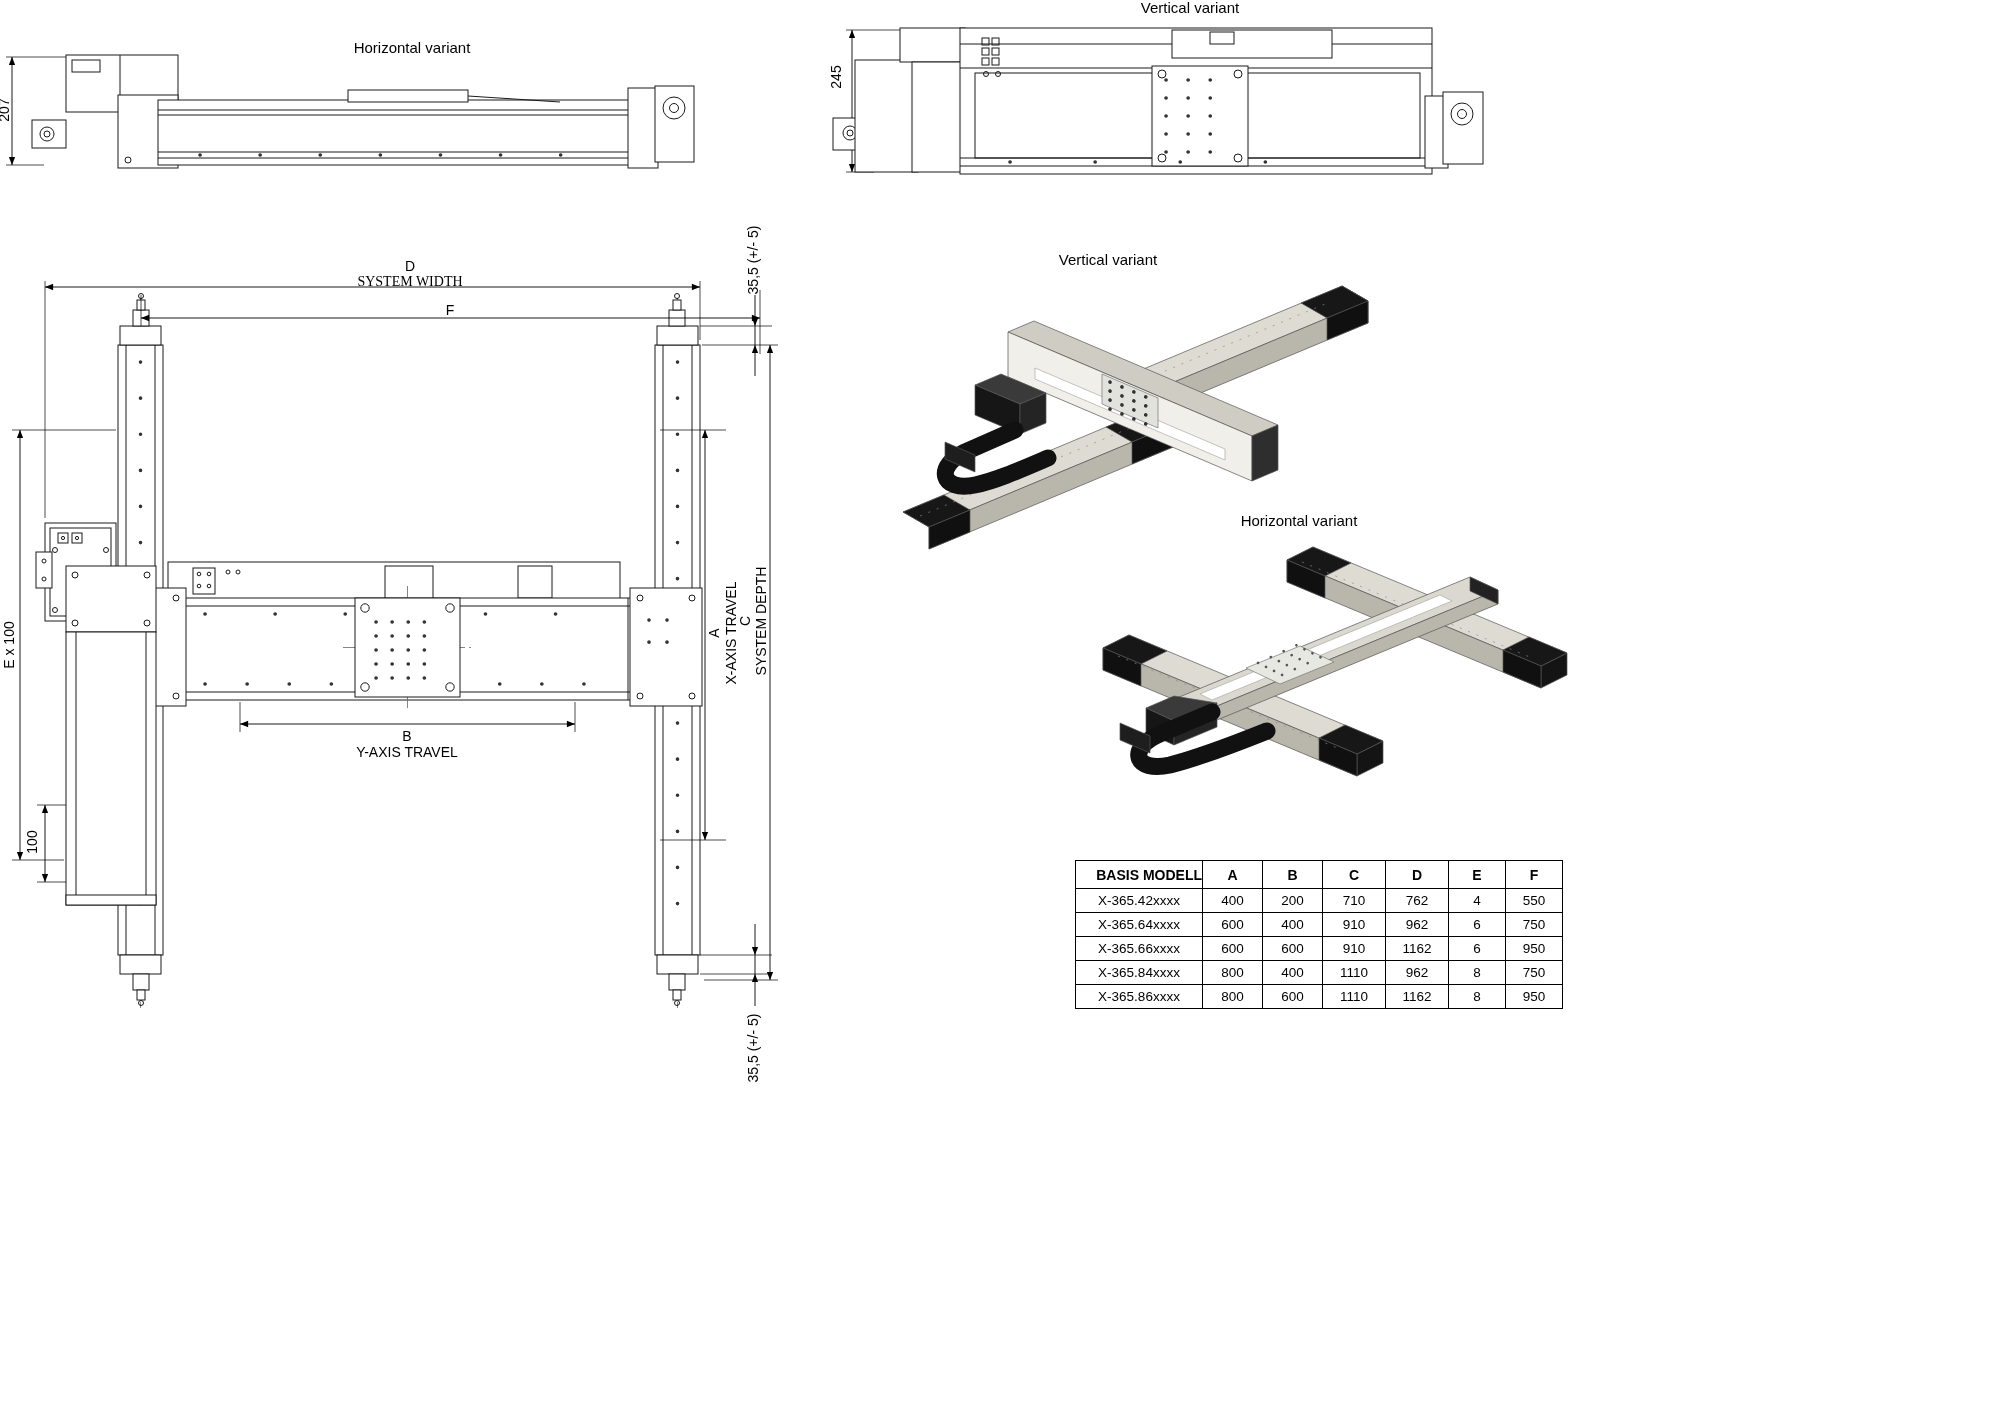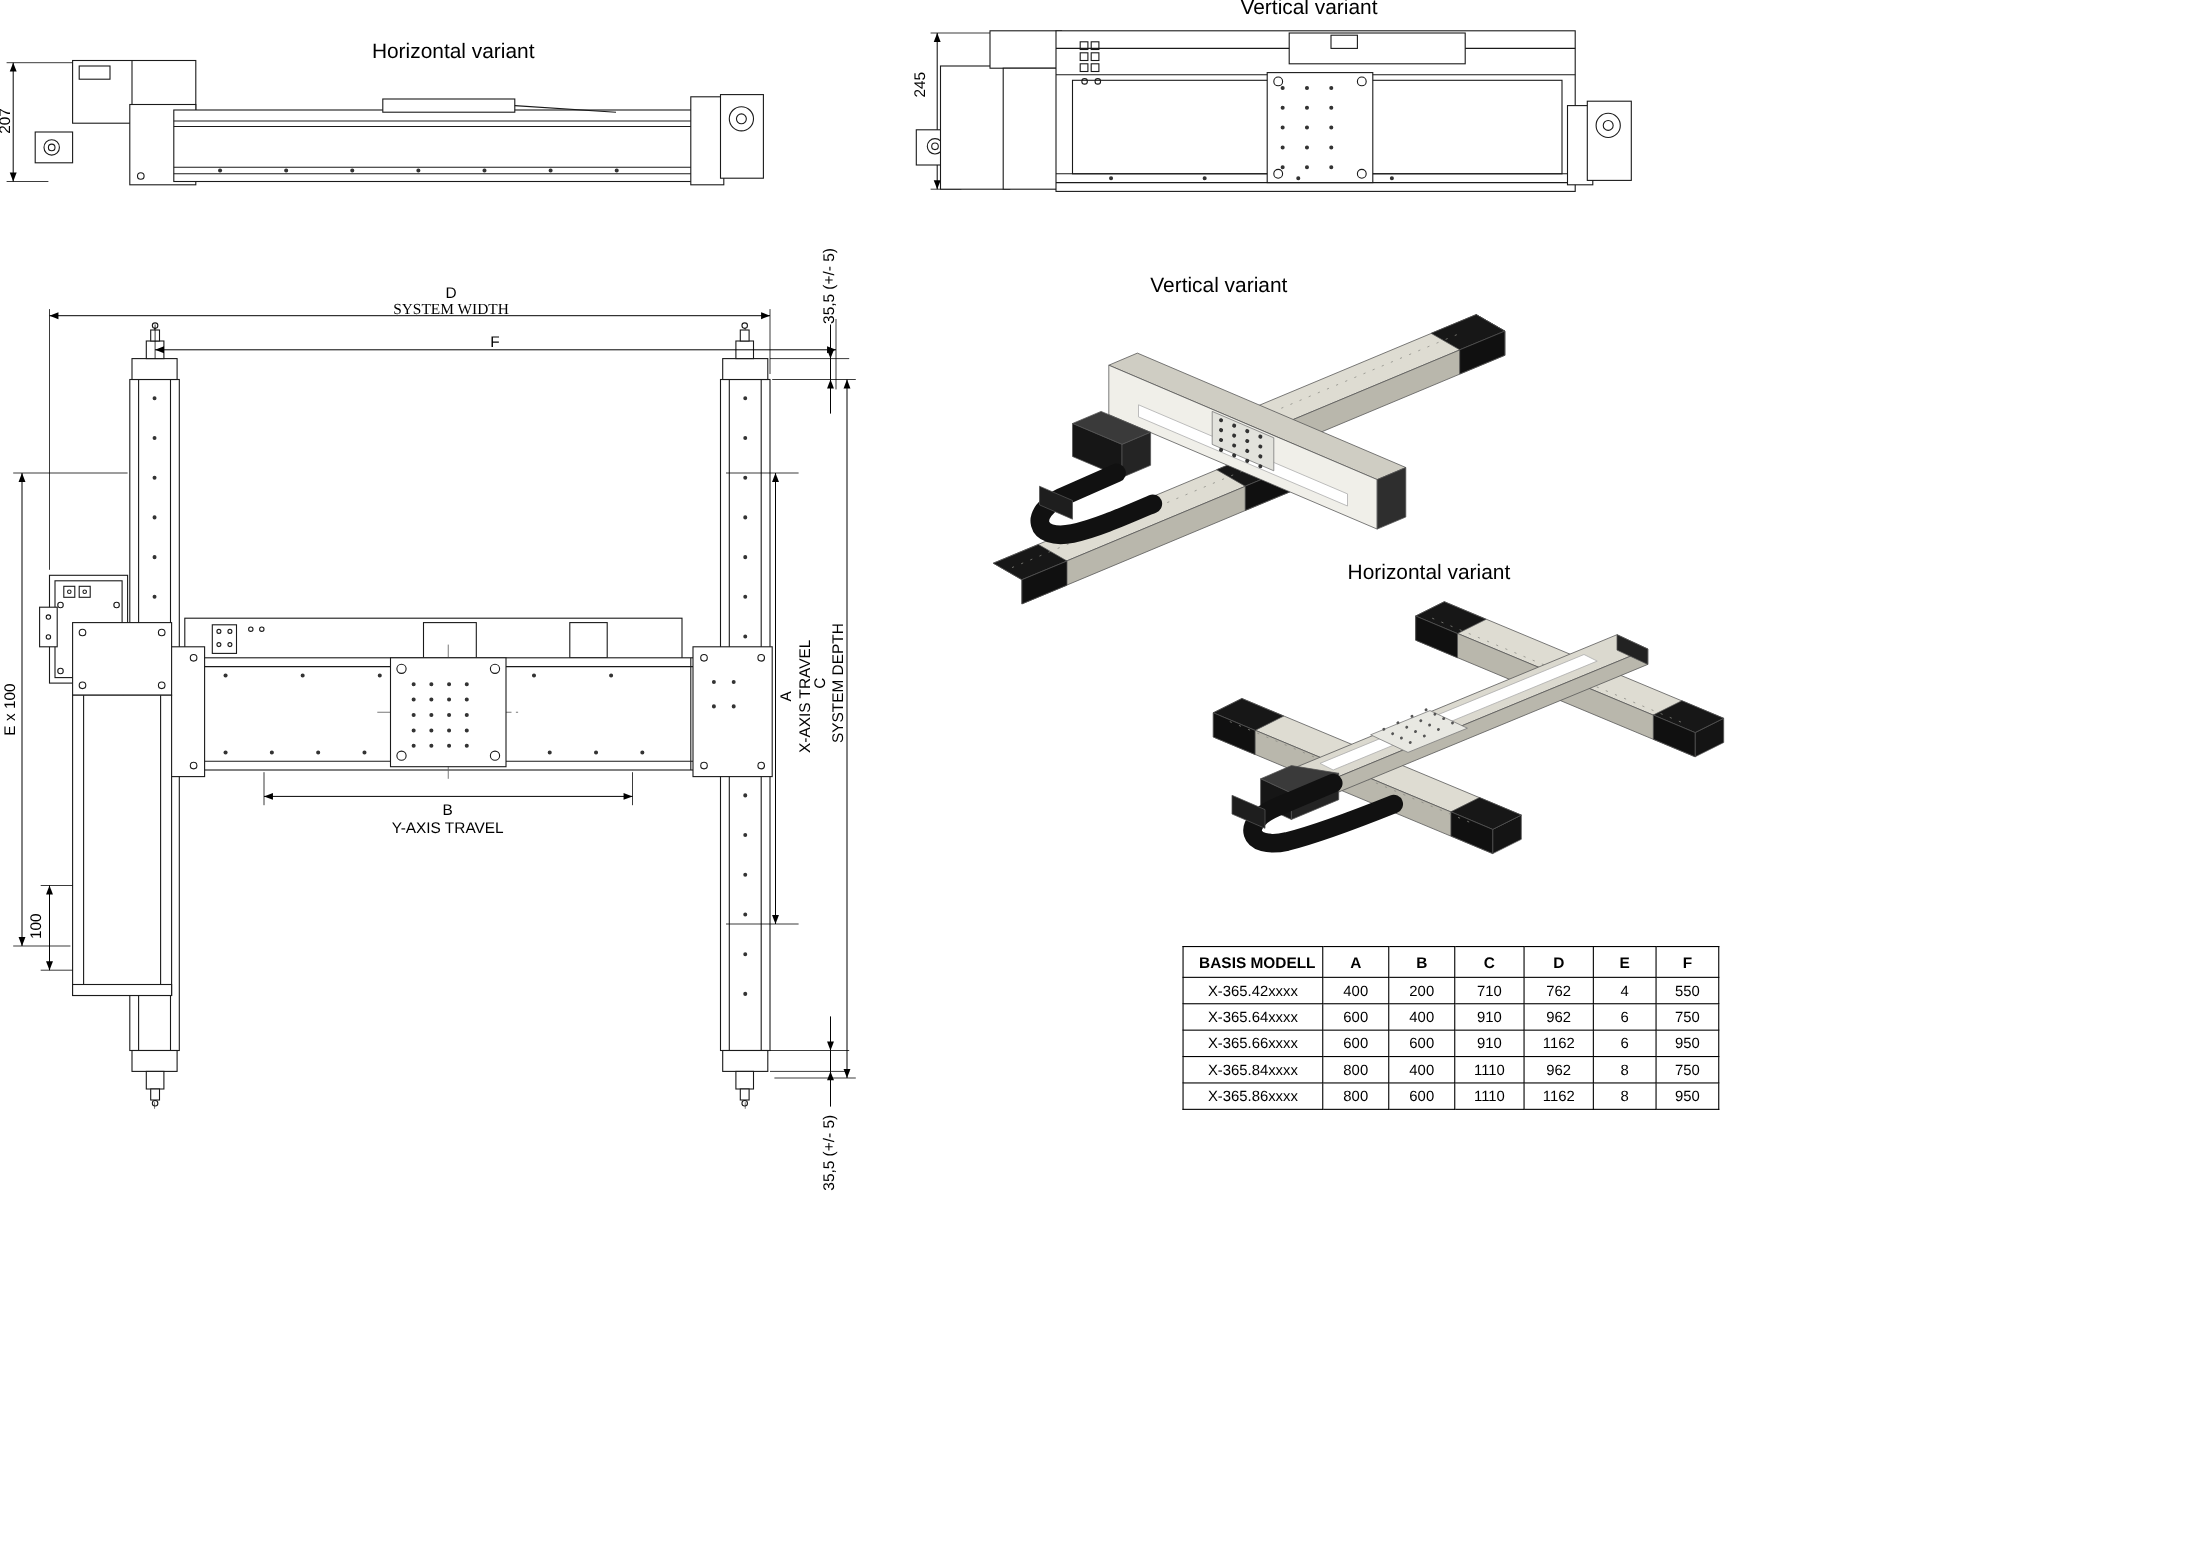--- a/index.html
+++ b/index.html
@@ -5,34 +5,34 @@
   html,body { margin:0; padding:0; background:#fff; }
   .canvas {
     position:relative; width:2000px; height:1402px; background:#ffffff;
     font-family:"Liberation Sans", sans-serif; color:#000; overflow:hidden;
   }
   .lbl {
     position:absolute; font-size:14px; line-height:16px; height:16px;
     text-align:center; white-space:nowrap; color:#000;
   }
   .rot { transform:rotate(-90deg); transform-origin:center center; }
-  .title { font-size:19px; }
+  .title { font-size:15px; }
   svg { position:absolute; overflow:visible; }
   svg * { vector-effect:none; }
   .mach { stroke:#1a1a1a; stroke-width:1; fill:none; }
   .machf { stroke:#1a1a1a; stroke-width:1; fill:#ffffff; }
   .dim { stroke:#000; stroke-width:0.9; fill:none; }
   .ext { stroke:#000; stroke-width:0.7; fill:none; }
   .cl  { stroke:#666; stroke-width:0.8; fill:none; stroke-dasharray:12 4 2 4; }
   .dots { stroke:#333; stroke-width:3.6; stroke-linecap:round; fill:none; }
   .tbl-wrap { position:absolute; left:1075px; top:860px; }
   table { border-collapse:collapse; table-layout:fixed; width:487px; }
   th, td { border:1px solid #000; font-size:13.5px; text-align:center; padding:0; }
   th { height:27px; font-weight:bold; font-size:14px; }
-  th.model { text-align:center; padding-left:8px; }
+  th.model { text-align:right; padding-left:8px; }
   td { height:23px; }
 </style>
 </head>
 <body>
 
 <div class="canvas">
 
   <div class="lbl title" style="left:297px; top:40px; width:230px;">Horizontal variant</div>
   <div class="lbl rot" style="left:-31px; top:102px; width:70px;">207</div>
 

